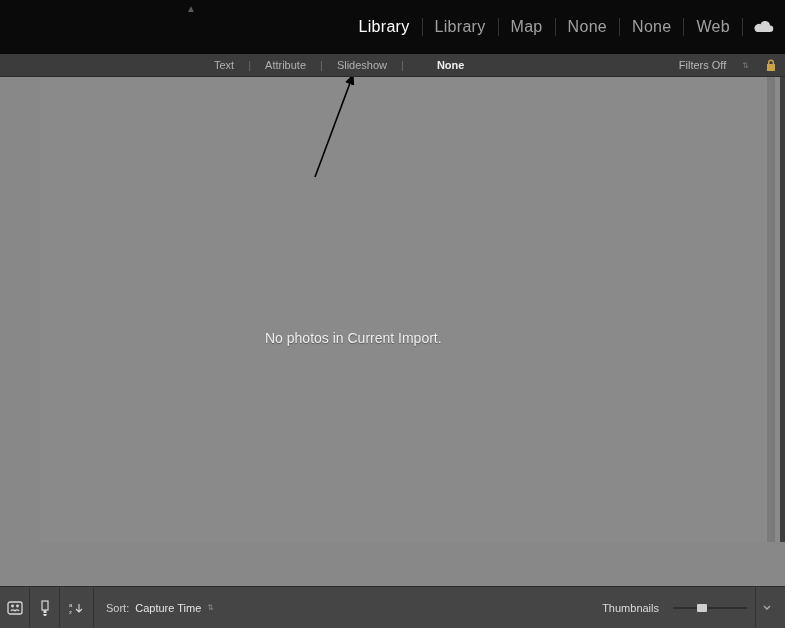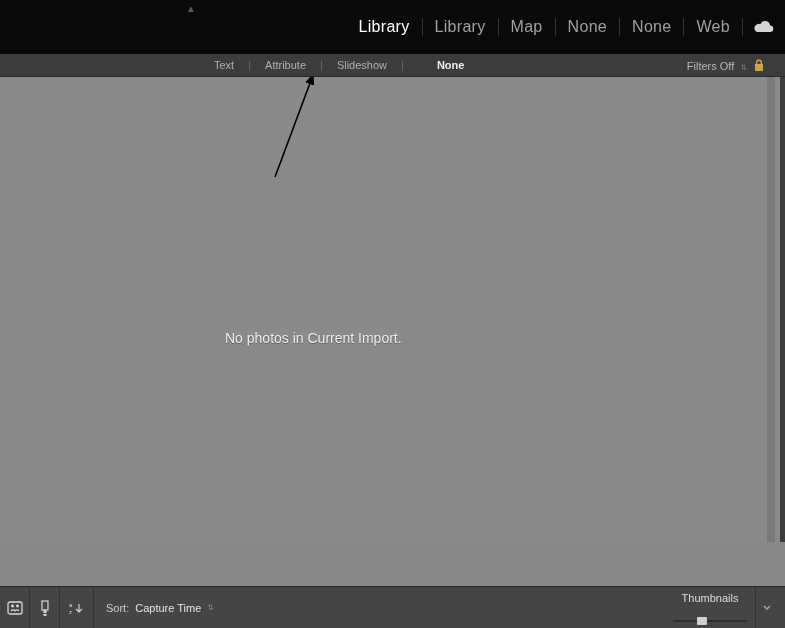--- a/index.html
+++ b/index.html
@@ -14,43 +14,43 @@
   .module:last-of-type { border-right: 1px solid #333; }
   .module.active { color: #fff; }
   .cloud { margin-left: 10px; color: #ccc; display: flex; align-items: center; }
 
   
   .filterbar { height: 23px; background: #3c3c3c; border-bottom: 1px solid #2a2a2a; display: flex; align-items: center; font-size: 11px; color: #bdbdbd; }
   .filter-items { display: flex; gap: 8px; align-items: center; margin-left: 208px; }
   .filter-item { padding: 0 6px; color: #b0b0b0; cursor: pointer; }
   .filter-sep { color: #6a6a6a; }
   .filter-item.active { color: #eee; font-weight: 600; padding-left: 25px; }
-  .filter-right { margin-left: auto; display: flex; align-items: flex-end; gap: 6px; padding-right: 20px; }
+  .filter-right { margin-left: auto; display: flex; align-items: center; gap: 16px; padding-right: 8px; }
   .filters-off { color: #b8b8b8; font-size: 11px; }
   .chev { color: #777; font-size: 8px; }
   .lock { color: #caa34a; display: flex; }
 
   
-  .content { flex: 1; position: relative; background: #8a8a8a; border-right: 5px solid #3e3e3e; }
+  .content { flex: 1; position: relative; background: #8a8a8a; border-right: 5px solid #3e3e3e; margin-left: 40px; }
   .content-right-track { position: absolute; right: 5px; top: 0; bottom: 0; width: 8px; background: #7a7a7a; }
   .empty { position: absolute; left: 225px; top: 253px; color: #eee; font-size: 14px; font-weight: 500; text-shadow: 0 1px 1px rgba(0,0,0,.35); }
 
   
   .arrow { position: absolute; left: 0; top: 0; pointer-events: none; }
 
   
   .bottombar { height: 42px; background: #454545; border-top: 1px solid #2d2d2d; display: flex; align-items: center; font-size: 11px; color: #cfcfcf; position: relative; margin-top: 44px; }
   .bb-left { display: flex; align-items: center; height: 100%; }
   .bb-btn { width: 30px; height: 100%; border-right: 1px solid #323232; display: flex; align-items: center; justify-content: center; color: #dcdcdc; cursor: pointer; }
   .bb-sort { display: flex; align-items: center; gap: 6px; padding: 0 12px; }
   .bb-sort .lbl { color: #cfcfcf; }
   .bb-sort .val { color: #e4e4e4; text-align: right; }
   .bb-sort .dd { color: #888; font-size: 8px; }
   .bb-right { margin-left: auto; display: flex; align-items: center; gap: 8px; padding-right: 8px; height: 100%; }
-  .thumbs { display: flex; flex-direction: column; align-items: center; gap: 14px; }
+  .thumbs { display: flex; align-items: center; gap: 14px; }
   .thumbs .lbl { font-size: 11px; color: #dcdcdc; }
   .slider { position: relative; width: 74px; height: 6px; }
   .slider .track { position: absolute; left: 0; right: 0; top: 2px; height: 2px; background: #2e2e2e; }
   .slider .knob { position: absolute; top: -1px; left: 24px; width: 10px; height: 8px; background: #cfcfcf; border-radius: 1px; }
   .expand { width: 22px; height: 100%; border-left: 1px solid #323232; display: flex; align-items: center; justify-content: center; color: #aaa; cursor: pointer; }
 
   svg { display: block; }
 </style>
 </head>
 <body>

